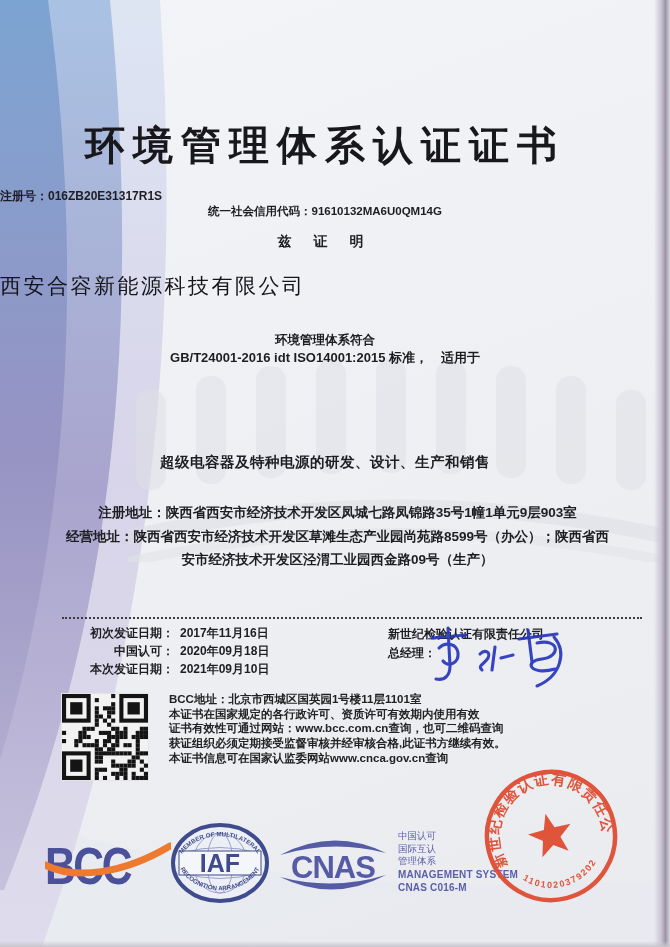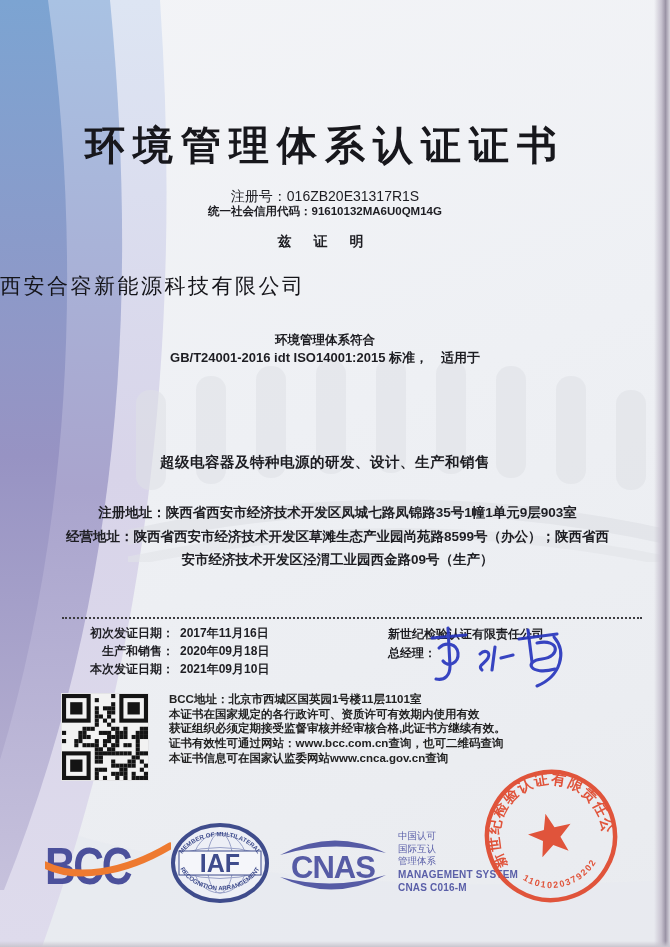--- a/index.html
+++ b/index.html
@@ -14,21 +14,21 @@
   .deco-left{left:0;top:0;width:670px;height:947px;pointer-events:none;}
   .watermark{left:128px;top:352px;width:542px;height:210px;opacity:.55;pointer-events:none;}
   .edge-right{right:0;top:0;width:16px;height:947px;
     background:linear-gradient(90deg,rgba(0,0,0,0) 0%,#c9c4d1 45%,#9b94a6 72%,#d8d5de 100%);}
   .edge-bottom{left:0;bottom:0;width:670px;height:6px;
     background:linear-gradient(0deg,#c9c6cf,rgba(0,0,0,0));}
   
   .title{left:0;top:118px;width:650px;text-align:center;
     font-family:"Liberation Serif","DejaVu Serif",serif;
     font-size:40px;font-weight:700;letter-spacing:8px;color:#17171c;}
-  .reg-line{left:0;top:188px;width:650px;text-align:center;font-size:14px;font-weight:400;}
+  .reg-line{left:0;top:188px;width:650px;text-align:left;font-size:12px;font-weight:700;}
   .credit-line{left:0;top:204px;width:650px;text-align:center;font-size:11.5px;font-weight:700;}
   .certify{left:0;top:233px;width:650px;text-align:center;font-size:14px;font-weight:700;letter-spacing:9px;}
   .company{left:0;top:272px;width:650px;text-align:left;font-size:21px;letter-spacing:2.5px;font-weight:500;color:#141419;}
   .conformity{left:0;top:332px;width:650px;text-align:center;font-size:12.5px;font-weight:700;}
   .standard{left:0;top:349px;width:650px;text-align:center;font-size:13px;font-weight:600;}
   .scope{left:0;top:429px;width:650px;text-align:center;font-size:14.5px;font-weight:600;letter-spacing:.5px;margin-top:24px;}
   .addr{left:60px;top:501px;width:555px;text-align:center;font-size:13.5px;font-weight:700;line-height:23.5px;}
   .addr p{margin:0;}
   .dash-sep{left:62px;top:617px;width:580px;height:0;border-top:2px dotted #3c3c40;}
   .dates{left:70px;top:625px;font-size:12px;font-weight:700;}
@@ -114,21 +114,21 @@
   </div>
 
   <div class="abs dash-sep"></div>
 
   <div class="abs dates">
     <div class="date-row">
       <span class="lbl">初次发证日期：</span>
       <span class="val">2017年11月16日</span>
     </div>
     <div class="date-row">
-      <span class="lbl">生产和销售：</span>
+      <span class="lbl">中国认可：</span>
       <span class="val">2020年09月18日</span>
     </div>
     <div class="date-row">
       <span class="lbl">本次发证日期：</span>
       <span class="val">2021年09月10日</span>
     </div>
   </div>
 
   <div class="abs issuer-name">新世纪检验认证有限责任公司</div>
   <div class="abs signer">总经理：</div>
@@ -280,22 +280,22 @@
         <rect x="60" y="80" width="4" height="4" fill="#141414"></rect>
         <rect x="68" y="80" width="4" height="4" fill="#141414"></rect>
         <rect x="72" y="80" width="4" height="4" fill="#141414"></rect>
         <rect x="76" y="80" width="4" height="4" fill="#141414"></rect>
         <rect x="80" y="80" width="4" height="4" fill="#141414"></rect>
       </svg>
   </div>
   <div class="abs notes">
     <div>BCC地址：北京市西城区国英园1号楼11层1101室</div>
     <div>本证书在国家规定的各行政许可、资质许可有效期内使用有效</div>
+    <div>证书有效性可通过网站：www.bcc.com.cn查询，也可二维码查询</div>
     <div>获证组织必须定期接受监督审核并经审核合格,此证书方继续有效。</div>
-    <div>证书有效性可通过网站：www.bcc.com.cn查询，也可二维码查询</div>
     <div>本证书信息可在国家认监委网站www.cnca.gov.cn查询</div>
   </div>
 
   <svg class="abs bcc-logo" viewBox="0 0 126 56">
     <text x="0" y="46" font-family="Liberation Sans, sans-serif" font-size="52" font-weight="bold" fill="#4b509b" letter-spacing="-3" transform="scale(0.82,1)">BCC</text>
     <path d="M0,27 C30,42 78,36 125,8" fill="none" stroke="#ee7a30" stroke-width="7" stroke-linecap="round"></path>
   </svg>
 
   <svg class="abs iaf-logo" viewBox="0 0 100 86">
     <ellipse cx="50" cy="43" rx="47" ry="38" fill="#edeff6" stroke="#3f4c8c" stroke-width="4"></ellipse>

